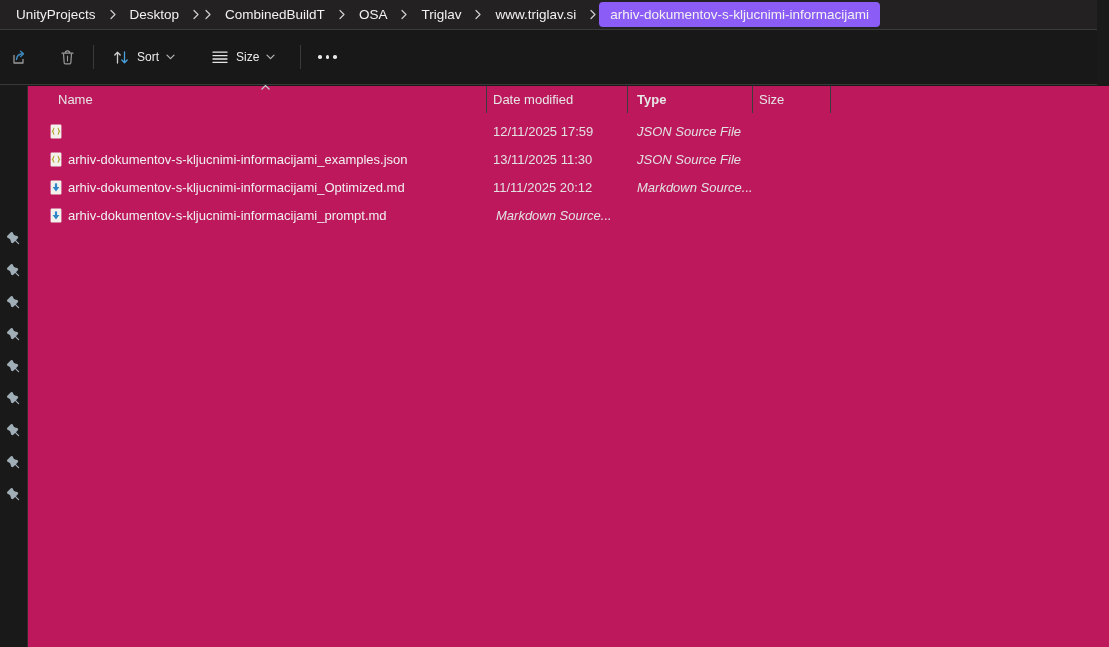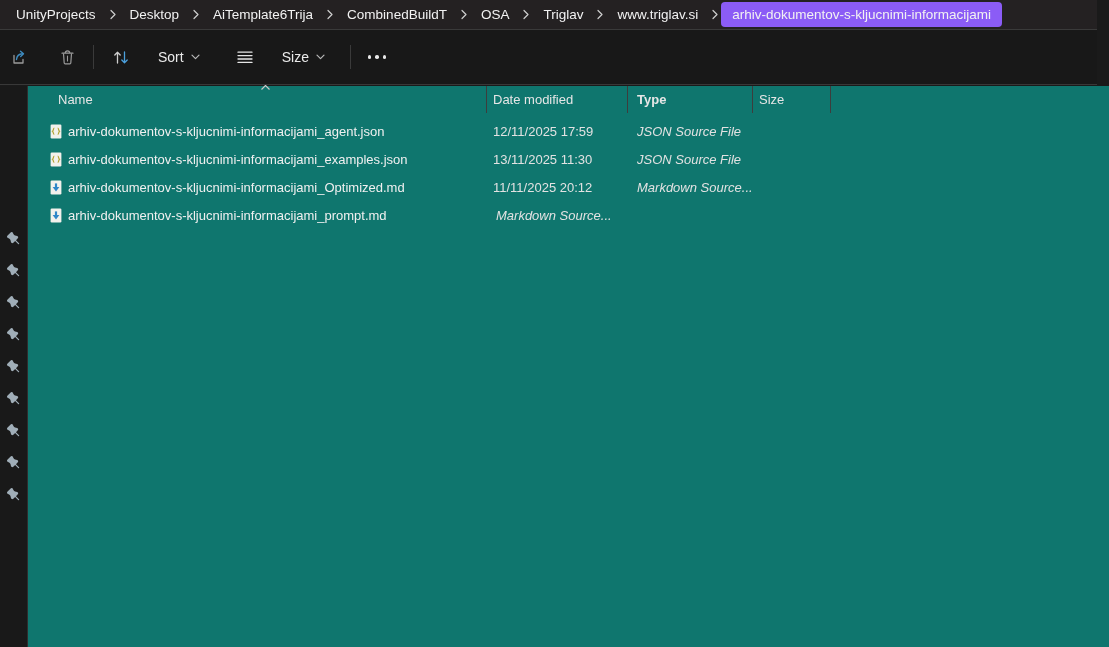--- a/index.html
+++ b/index.html
@@ -32,29 +32,29 @@
     position:absolute; left:0; top:30px; width:1097px; height:55px;
     background:#181818; border-bottom:1px solid #383838;
     display:flex; align-items:center;
   }
   .tb-btn {
     display:flex; align-items:center; justify-content:center;
     height:34px; border-radius:4px; cursor:default;
   }
   .tb-icon-btn { width:34px; }
   .tb-text-btn { padding:0 9px; gap:7px; }
-  .tb-label { font-size:14px; color:#eaeaea;margin-left:21px; }
+  .tb-label { font-size:12px; color:#eaeaea; }
   .tb-sep { width:1px; height:24px; background:#3a3a3a; margin:0 9px; }
   .dots { display:flex; gap:4px; align-items:center; }
   .dots i { width:3.5px; height:3.5px; border-radius:50%; background:#e8e8e8; }
 
   
   .content {
     position:absolute; left:0; top:86px; right:0; bottom:0;
-    background:#0f766e;
+    background:#be185d;
   }
   .nav-rail {
     position:absolute; left:0; top:0; bottom:0; width:28px;
     background:#191919; border-right:1px solid #2e2e2e;
   }
   .pin-slot {
     position:absolute; left:0; width:27px; height:16px;
     display:flex; align-items:center; justify-content:center; cursor:default;
   }
 
@@ -101,23 +101,20 @@
         </svg>
   </span>
       <div class="crumb">
     <span class="crumb-label">Desktop</span>
   </div>
       <span class="crumb-sep">
     <svg width="8" height="11" viewBox="0 0 8 11">
           <path d="M2 1.5l4 4-4 4" fill="none" stroke="#cfcfcf" stroke-width="1.2" stroke-linecap="round" stroke-linejoin="round"></path>
         </svg>
   </span>
-      <div class="crumb">
-    <span class="crumb-label">AiTemplate6Trija</span>
-  </div>
       <span class="crumb-sep">
     <svg width="8" height="11" viewBox="0 0 8 11">
           <path d="M2 1.5l4 4-4 4" fill="none" stroke="#cfcfcf" stroke-width="1.2" stroke-linecap="round" stroke-linejoin="round"></path>
         </svg>
   </span>
       <div class="crumb">
     <span class="crumb-label">CombinedBuildT</span>
   </div>
       <span class="crumb-sep">
     <svg width="8" height="11" viewBox="0 0 8 11">
@@ -302,21 +299,20 @@
     <div class="rows" id="rows">
         <div class="file-row grid-cols">
     <div class="cell cell-name">
       <span class="file-icon">
               <svg width="12" height="15" viewBox="0 0 12 15">
     <rect x="0.6" y="0.6" width="10.8" height="13.8" rx="1.2" fill="#f2f1ec"></rect>
     <path d="M4.3 4.2 C3.2 4.2 3.6 6.5 2.5 7.3 C3.6 8.1 3.2 10.4 4.3 10.4" fill="none" stroke="#b3a433" stroke-width="1.2"></path>
     <path d="M7.7 4.2 C8.8 4.2 8.4 6.5 9.5 7.3 C8.4 8.1 8.8 10.4 7.7 10.4" fill="none" stroke="#b3a433" stroke-width="1.2"></path>
   </svg>
             </span>
-      <span>arhiv-dokumentov-s-kljucnimi-informacijami_agent.json</span>
     </div>
     <div class="cell cell-date">
             <span>12/11/2025 17:59</span>
           </div>
     <div class="cell cell-type">
             <span>JSON Source File</span>
           </div>
     <div class="cell cell-size">
             <span>22 KB</span>
           </div>

